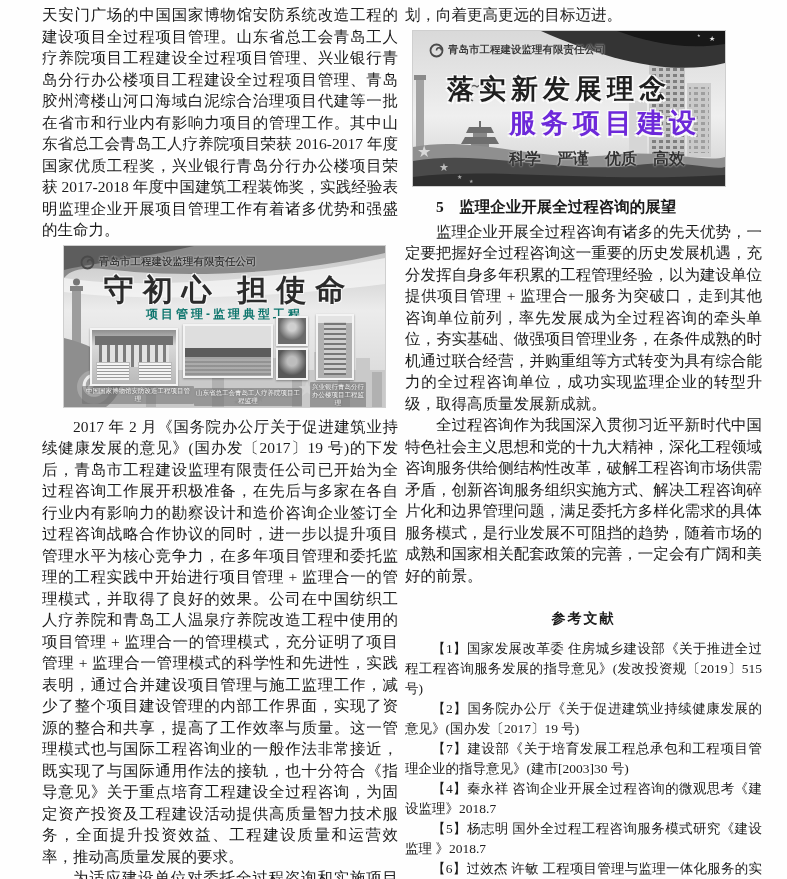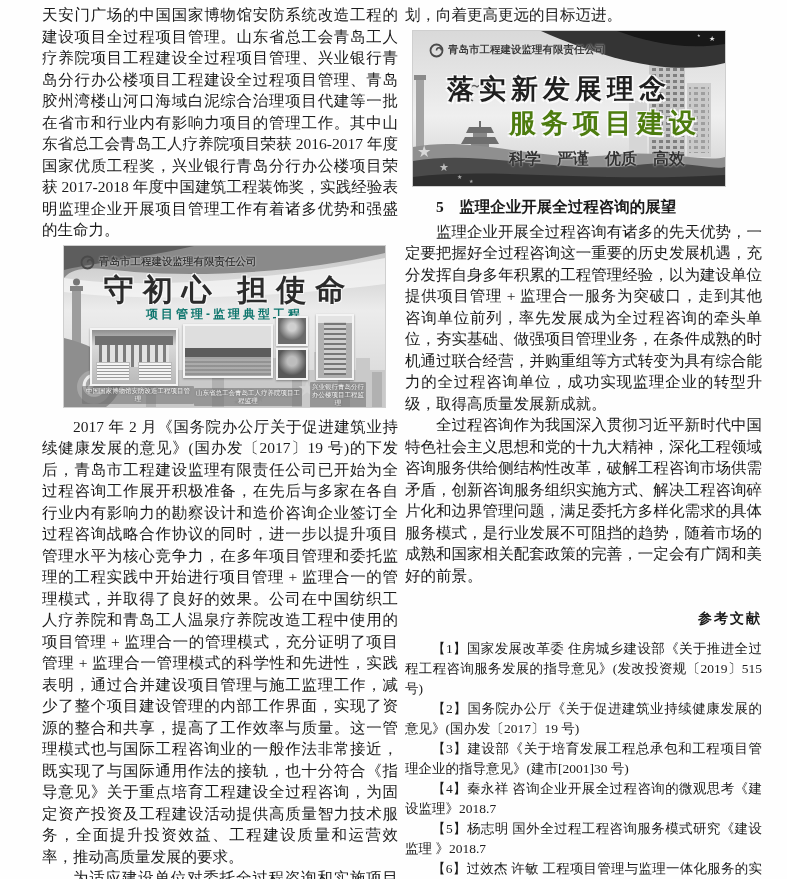--- a/index.html
+++ b/index.html
@@ -4,21 +4,21 @@
 <style>
   html,body{margin:0;padding:0;background:#ffffff;}
   .page{position:relative;width:787px;height:879px;background:#fefefe;overflow:hidden;
         font-family:"Liberation Serif","DejaVu Serif",serif;color:#1b1b1b;}
   .col{position:absolute;top:4px;}
   .col-left{left:42px;width:356px;}
   .col-right{left:405px;width:357px;}
   p.body{margin:0;font-size:15.5px;line-height:21.5px;text-align:justify;text-justify:inter-ideograph;}
   p.ind{text-indent:2em;}
   h3.sec{margin:7px 0 3px 0;font-size:15.5px;line-height:22px;font-weight:bold;text-indent:2em;}
-  .refs-title{margin:24px 0 11px 0;text-align:right;font-weight:bold;font-size:14px;letter-spacing:2px;}
+  .refs-title{margin:24px 0 11px 0;text-align:center;font-weight:bold;font-size:14px;letter-spacing:2px;}
   p.ref{margin:0;font-size:13.5px;line-height:20px;text-align:justify;text-indent:2em;}
 
   
   .banner{position:relative;overflow:hidden;background:#e6e6e6;box-shadow:0 0 0 1px #cfcfcf;}
   .banner svg.art{position:absolute;left:0;top:0;}
   .banner1{width:321px;height:161px;margin:5px 0 9px 22px;}
   .banner2{width:312px;height:155px;margin:5px 0 10px 8px;}
   .b-company{position:absolute;display:flex;align-items:center;gap:4px;font-family:"Liberation Sans","DejaVu Sans",sans-serif;
              font-weight:bold;color:#3a3a3a;text-shadow:0 0 2px #f0f0f0;}
   .banner1 .b-company{left:16px;top:9px;font-size:10.5px;}
@@ -46,21 +46,21 @@
   .ph-tower .win{position:absolute;left:18%;top:10%;width:64%;height:86%;
       background:repeating-linear-gradient(0deg,#777 0 2px,#cfcfcf 2px 5px);}
   .cap{position:absolute;font-size:6.5px;line-height:8px;color:#fafafa;text-align:center;
        font-family:"Liberation Sans",sans-serif;text-shadow:0 0 2px #555;background:rgba(110,110,110,.55);
        padding:1px 2px;border-radius:1px;}
   .cap1{left:18px;top:140px;width:108px;}
   .cap2{left:130px;top:142px;width:104px;}
   .cap3{left:246px;top:136px;width:52px;}
   .b2-title1{position:absolute;left:34px;top:40px;font-size:27px;font-weight:900;color:#1f1f1f;letter-spacing:5px;
       text-shadow:1.5px 1.5px 0 #fafafa,-1.5px -1.5px 0 #fafafa,1.5px -1.5px 0 #fafafa,-1.5px 1.5px 0 #fafafa;}
-  .b2-title2{position:absolute;left:96px;top:74px;font-size:27px;font-weight:900;color:#4d7c0f;letter-spacing:5px;
+  .b2-title2{position:absolute;left:96px;top:74px;font-size:27px;font-weight:900;color:#6d28d9;letter-spacing:5px;
       text-shadow:1.5px 1.5px 0 #fafafa,-1.5px -1.5px 0 #fafafa,1.5px -1.5px 0 #fafafa,-1.5px 1.5px 0 #fafafa;}
   .b2-slogan{position:absolute;left:96px;top:118px;font-size:16px;font-weight:bold;color:#333;
       font-family:"Liberation Sans",sans-serif;text-shadow:0 0 2px #eee;}
 </style>
 </head>
 <body>
 
 <div class="page">
 
   <div class="col col-left">
@@ -223,19 +223,19 @@
       <div class="b2-slogan">科学　严谨　优质　高效</div>
     </div>
 
     <h3 class="sec">5　监理企业开展全过程咨询的展望</h3>
     <p class="body ind">监理企业开展全过程咨询有诸多的先天优势，一定要把握好全过程咨询这一重要的历史发展机遇，充分发挥自身多年积累的工程管理经验，以为建设单位提供项目管理 + 监理合一服务为突破口，走到其他咨询单位前列，率先发展成为全过程咨询的牵头单位，夯实基础、做强项目管理业务，在条件成熟的时机通过联合经营，并购重组等方式转变为具有综合能力的全过程咨询单位，成功实现监理企业的转型升级，取得高质量发展新成就。</p>
     <p class="body ind">全过程咨询作为我国深入贯彻习近平新时代中国特色社会主义思想和党的十九大精神，深化工程领域咨询服务供给侧结构性改革，破解工程咨询市场供需矛盾，创新咨询服务组织实施方式、解决工程咨询碎片化和边界管理问题，满足委托方多样化需求的具体服务模式，是行业发展不可阻挡的趋势，随着市场的成熟和国家相关配套政策的完善，一定会有广阔和美好的前景。</p>
 
     <div class="refs-title">参考文献</div>
     <p class="ref">【1】国家发展改革委 住房城乡建设部《关于推进全过程工程咨询服务发展的指导意见》(发改投资规〔2019〕515 号)</p>
     <p class="ref">【2】国务院办公厅《关于促进建筑业持续健康发展的意见》(国办发〔2017〕19 号)</p>
-    <p class="ref">【3】建设部《关于培育发展工程总承包和工程项目管理企业的指导意见》(建市[2001]30 号)</p>
+    <p class="ref">【7】建设部《关于培育发展工程总承包和工程项目管理企业的指导意见》(建市[2003]30 号)</p>
     <p class="ref">【4】秦永祥 咨询企业开展全过程咨询的微观思考《建设监理》2018.7</p>
     <p class="ref">【5】杨志明 国外全过程工程咨询服务模式研究《建设监理 》2018.7</p>
     <p class="ref">【6】过效杰 许敏 工程项目管理与监理一体化服务的实践和思考《建设监理》2018.4</p>
   </div>
 
 </div>
 
 </body></html>

